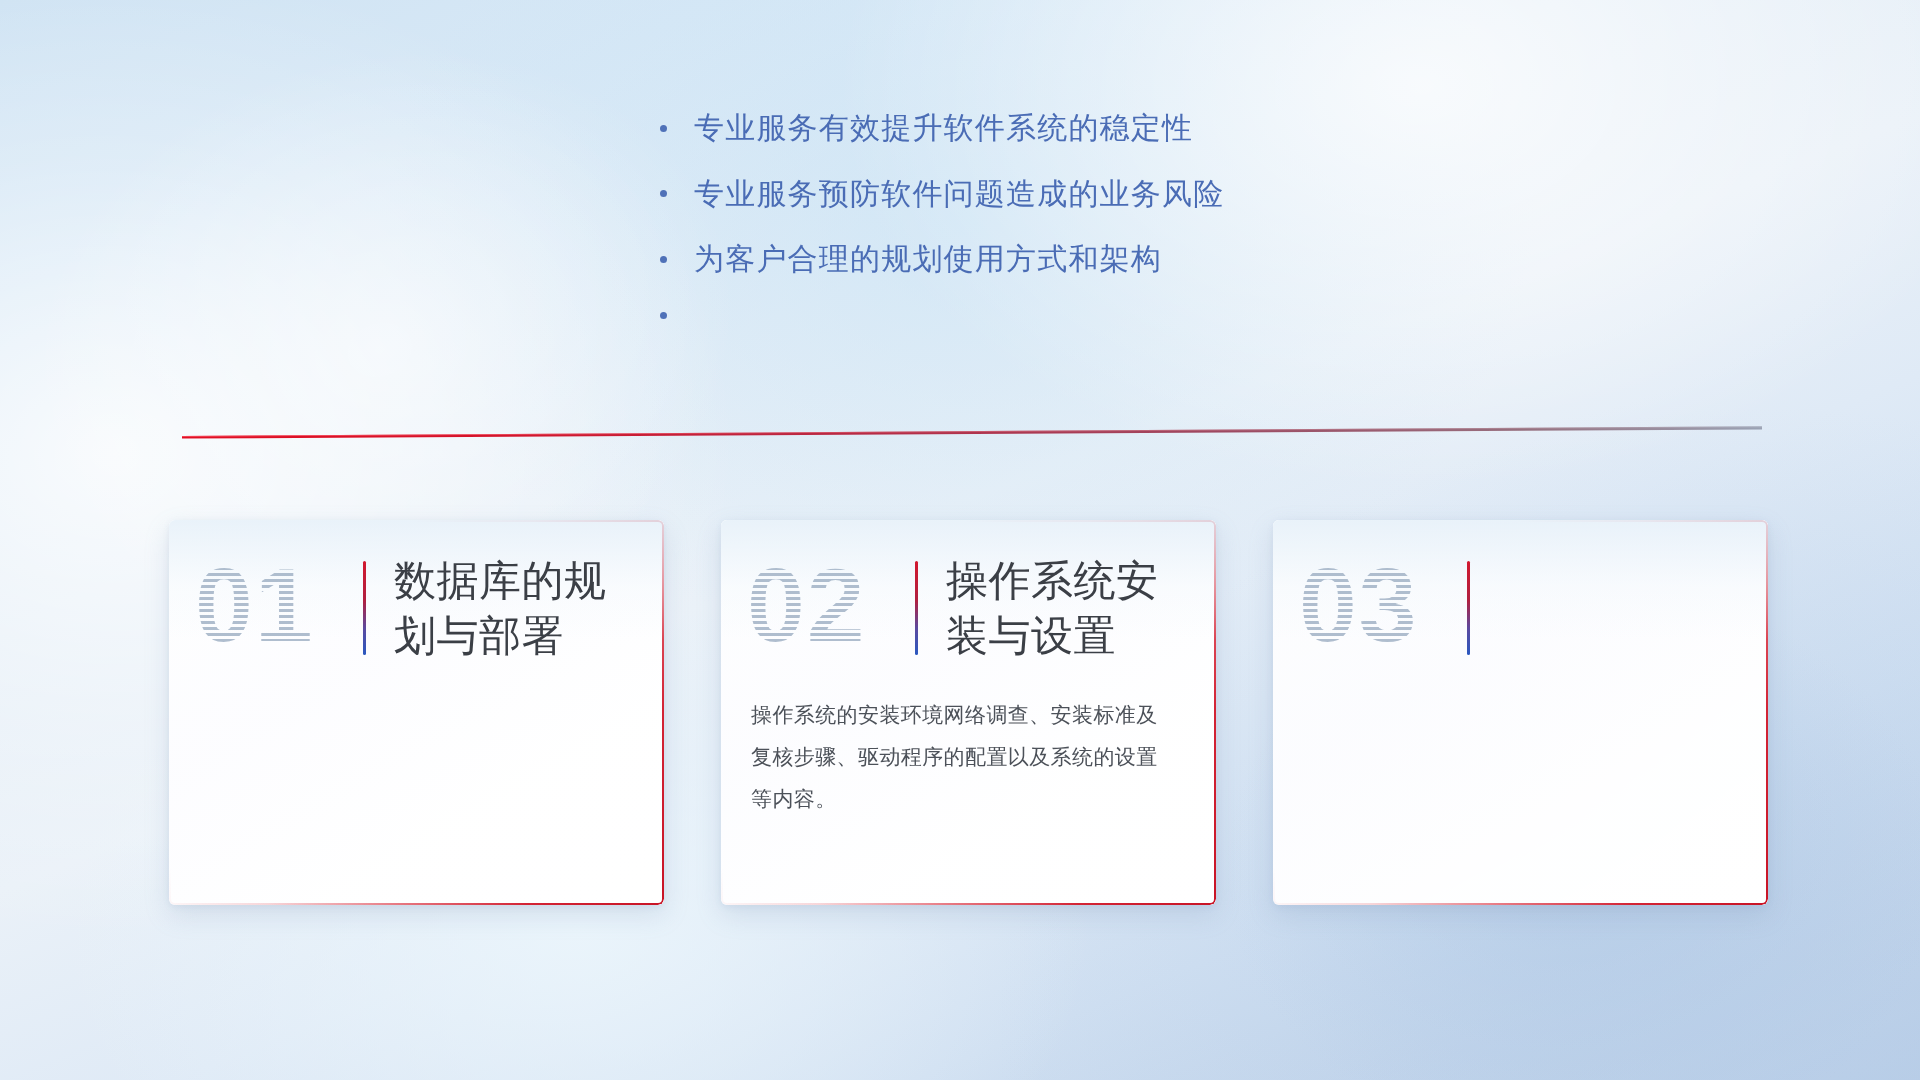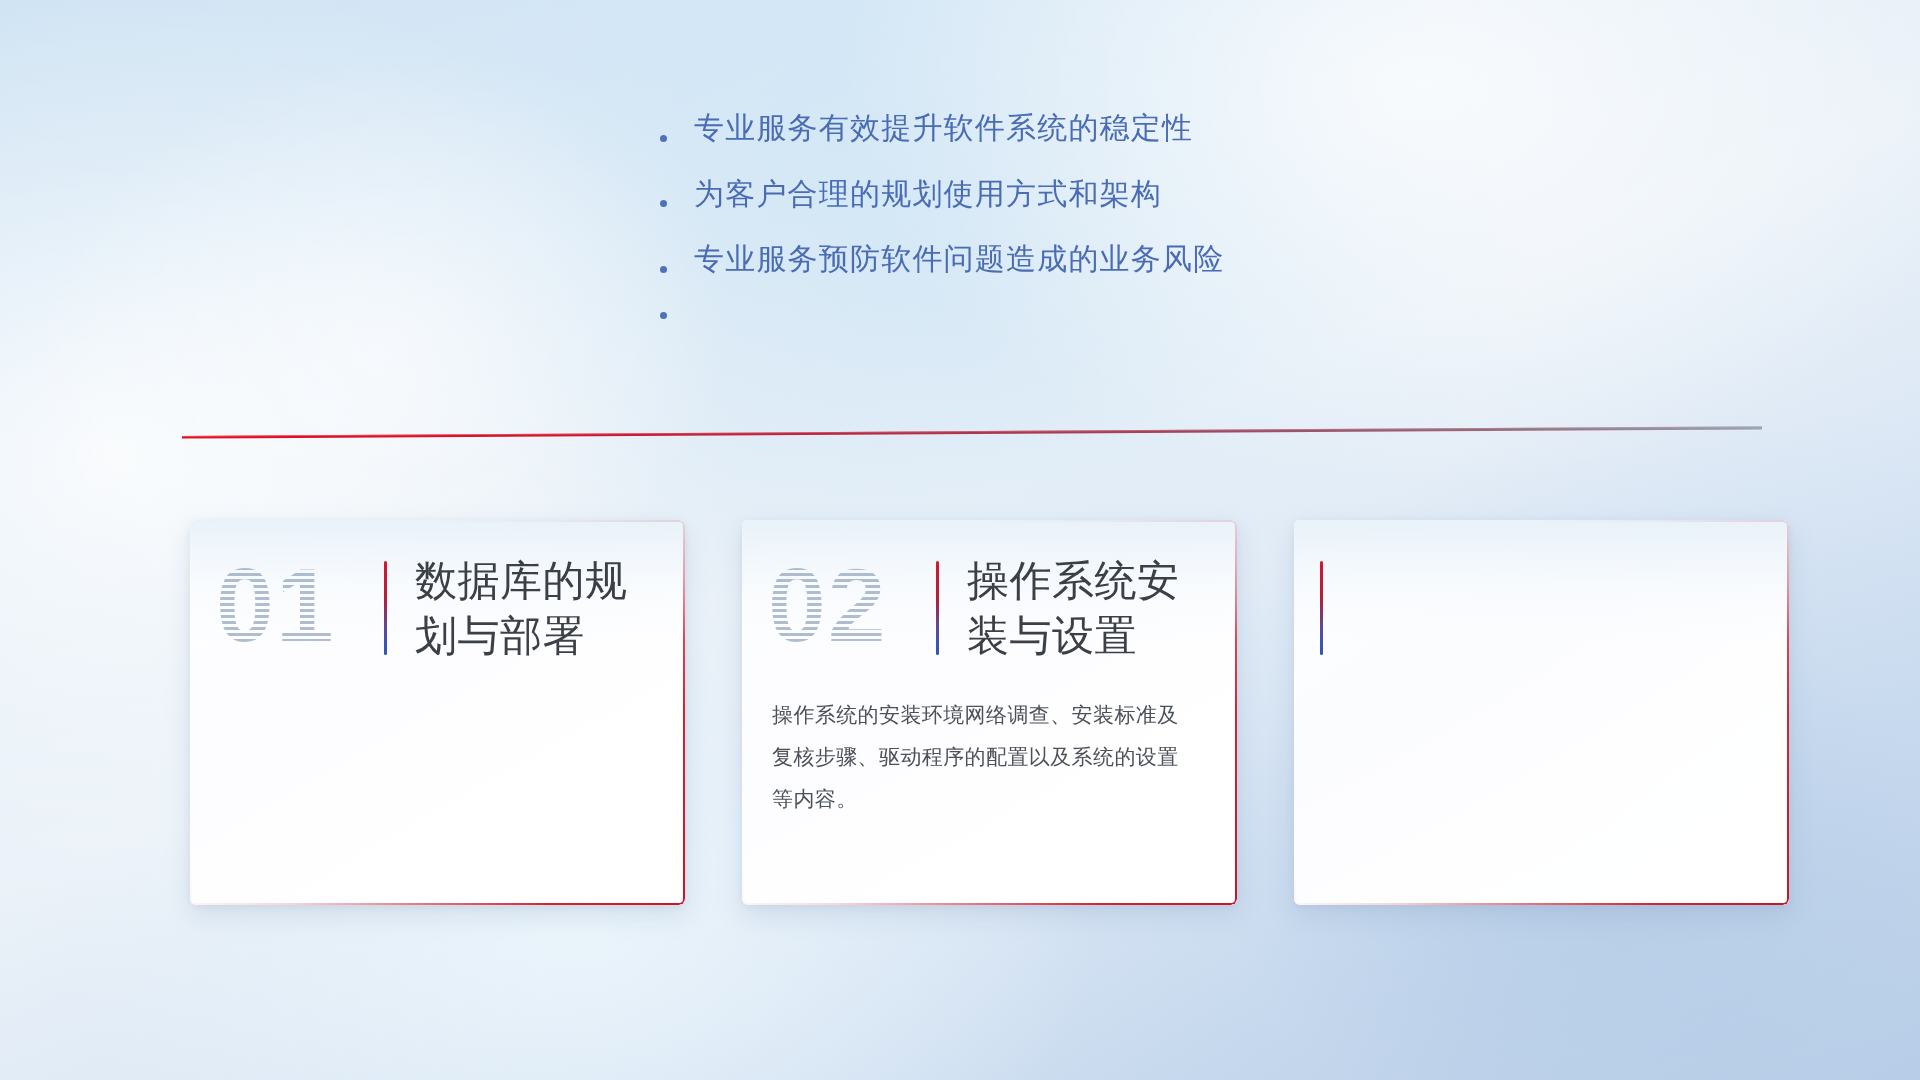--- a/index.html
+++ b/index.html
@@ -47,21 +47,21 @@
   
   .bullets {
     position: absolute;
     left: 660px;
     top: 108px;
     width: 760px;
     z-index: 5;
   }
   .bullet-row {
     display: flex;
-    align-items: flex-end;
+    align-items: center;
     margin-bottom: 25px;
   }
   .bullet-dot {
     width: 34px;
     flex: 0 0 34px;
     color: #4f71b8;
     font-size: 21px;
     line-height: 1;
     position: relative;
     top: -4px;
@@ -87,21 +87,21 @@
     left: 182px;
     top: 423px;
     width: 1580px;
     height: 16px;
     z-index: 4;
   }
 
   
   .cards {
     position: absolute;
-    left: 190px;
+    left: 169px;
     top: 520px;
     width: 1600px;
     display: flex;
     gap: 57px;
     z-index: 6;
   }
   .card {
     position: relative;
     width: 495px;
     height: 385px;
@@ -215,26 +215,26 @@
 
   <div class="bullets">
 
     <div class="bullet-row">
       <span class="bullet-dot"><i></i></span>
       <span class="bullet-text">专业服务有效提升软件系统的稳定性</span>
     </div>
 
     <div class="bullet-row">
       <span class="bullet-dot"><i></i></span>
+      <span class="bullet-text">专业服务预防软件问题造成的业务风险</span>
+    </div>
+
+    <div class="bullet-row">
+      <span class="bullet-dot"><i></i></span>
       <span class="bullet-text">为客户合理的规划使用方式和架构</span>
-    </div>
-
-    <div class="bullet-row">
-      <span class="bullet-dot"><i></i></span>
-      <span class="bullet-text">专业服务预防软件问题造成的业务风险</span>
     </div>
 
     <div class="bullet-row">
       <span class="bullet-dot"><i></i></span>
     </div>
 
   </div>
 
   <svg class="divider" viewBox="0 0 1580 16" preserveAspectRatio="none">
     <defs>
@@ -276,19 +276,20 @@
         <div class="card-rule"></div>
         <div class="card-title">操作系统安装与设置</div>
       </div>
       <div class="card-body">操作系统的安装环境网络调查、安装标准及复核步骤、驱动程序的配置以及系统的设置等内容。</div>
     </div>
 
     <div class="card">
       <div class="card-edge"></div>
       <div class="card-top-sheen"></div>
       <div class="card-head">
+        <div class="card-num">03</div>
         <div class="card-rule"></div>
       </div>
     </div>
 
   </div>
 
 </div>
 
 </body></html>

